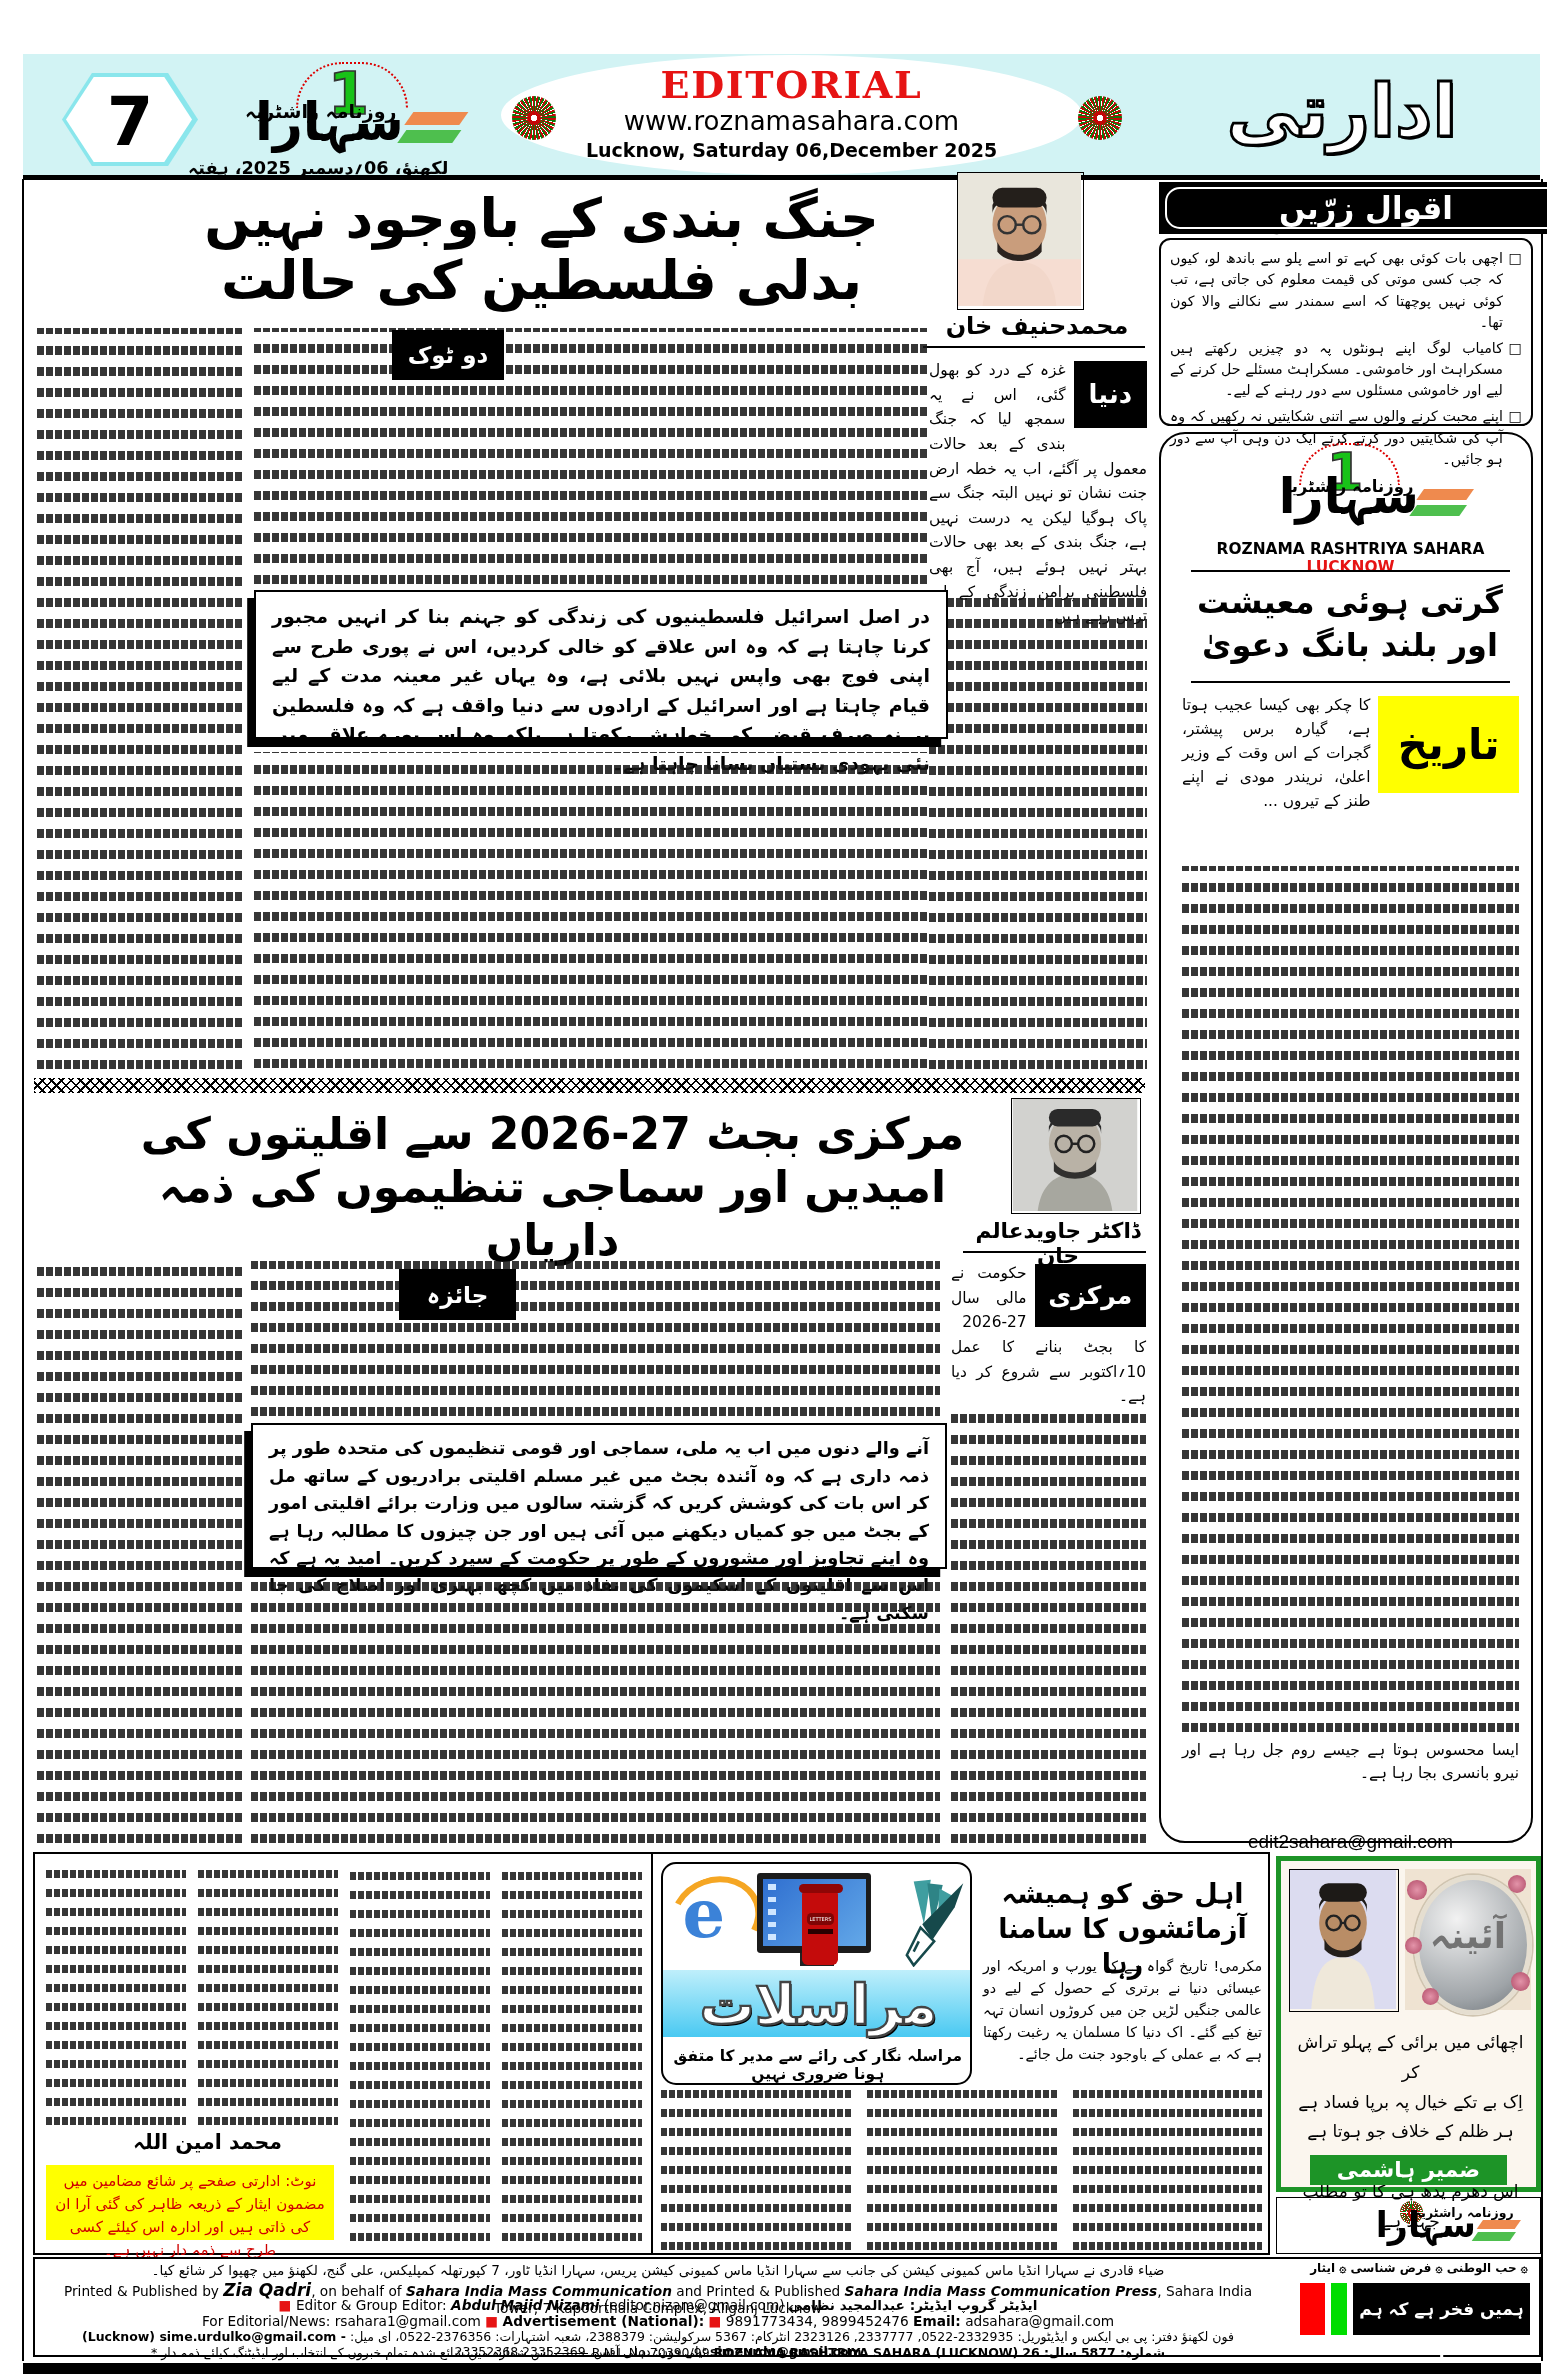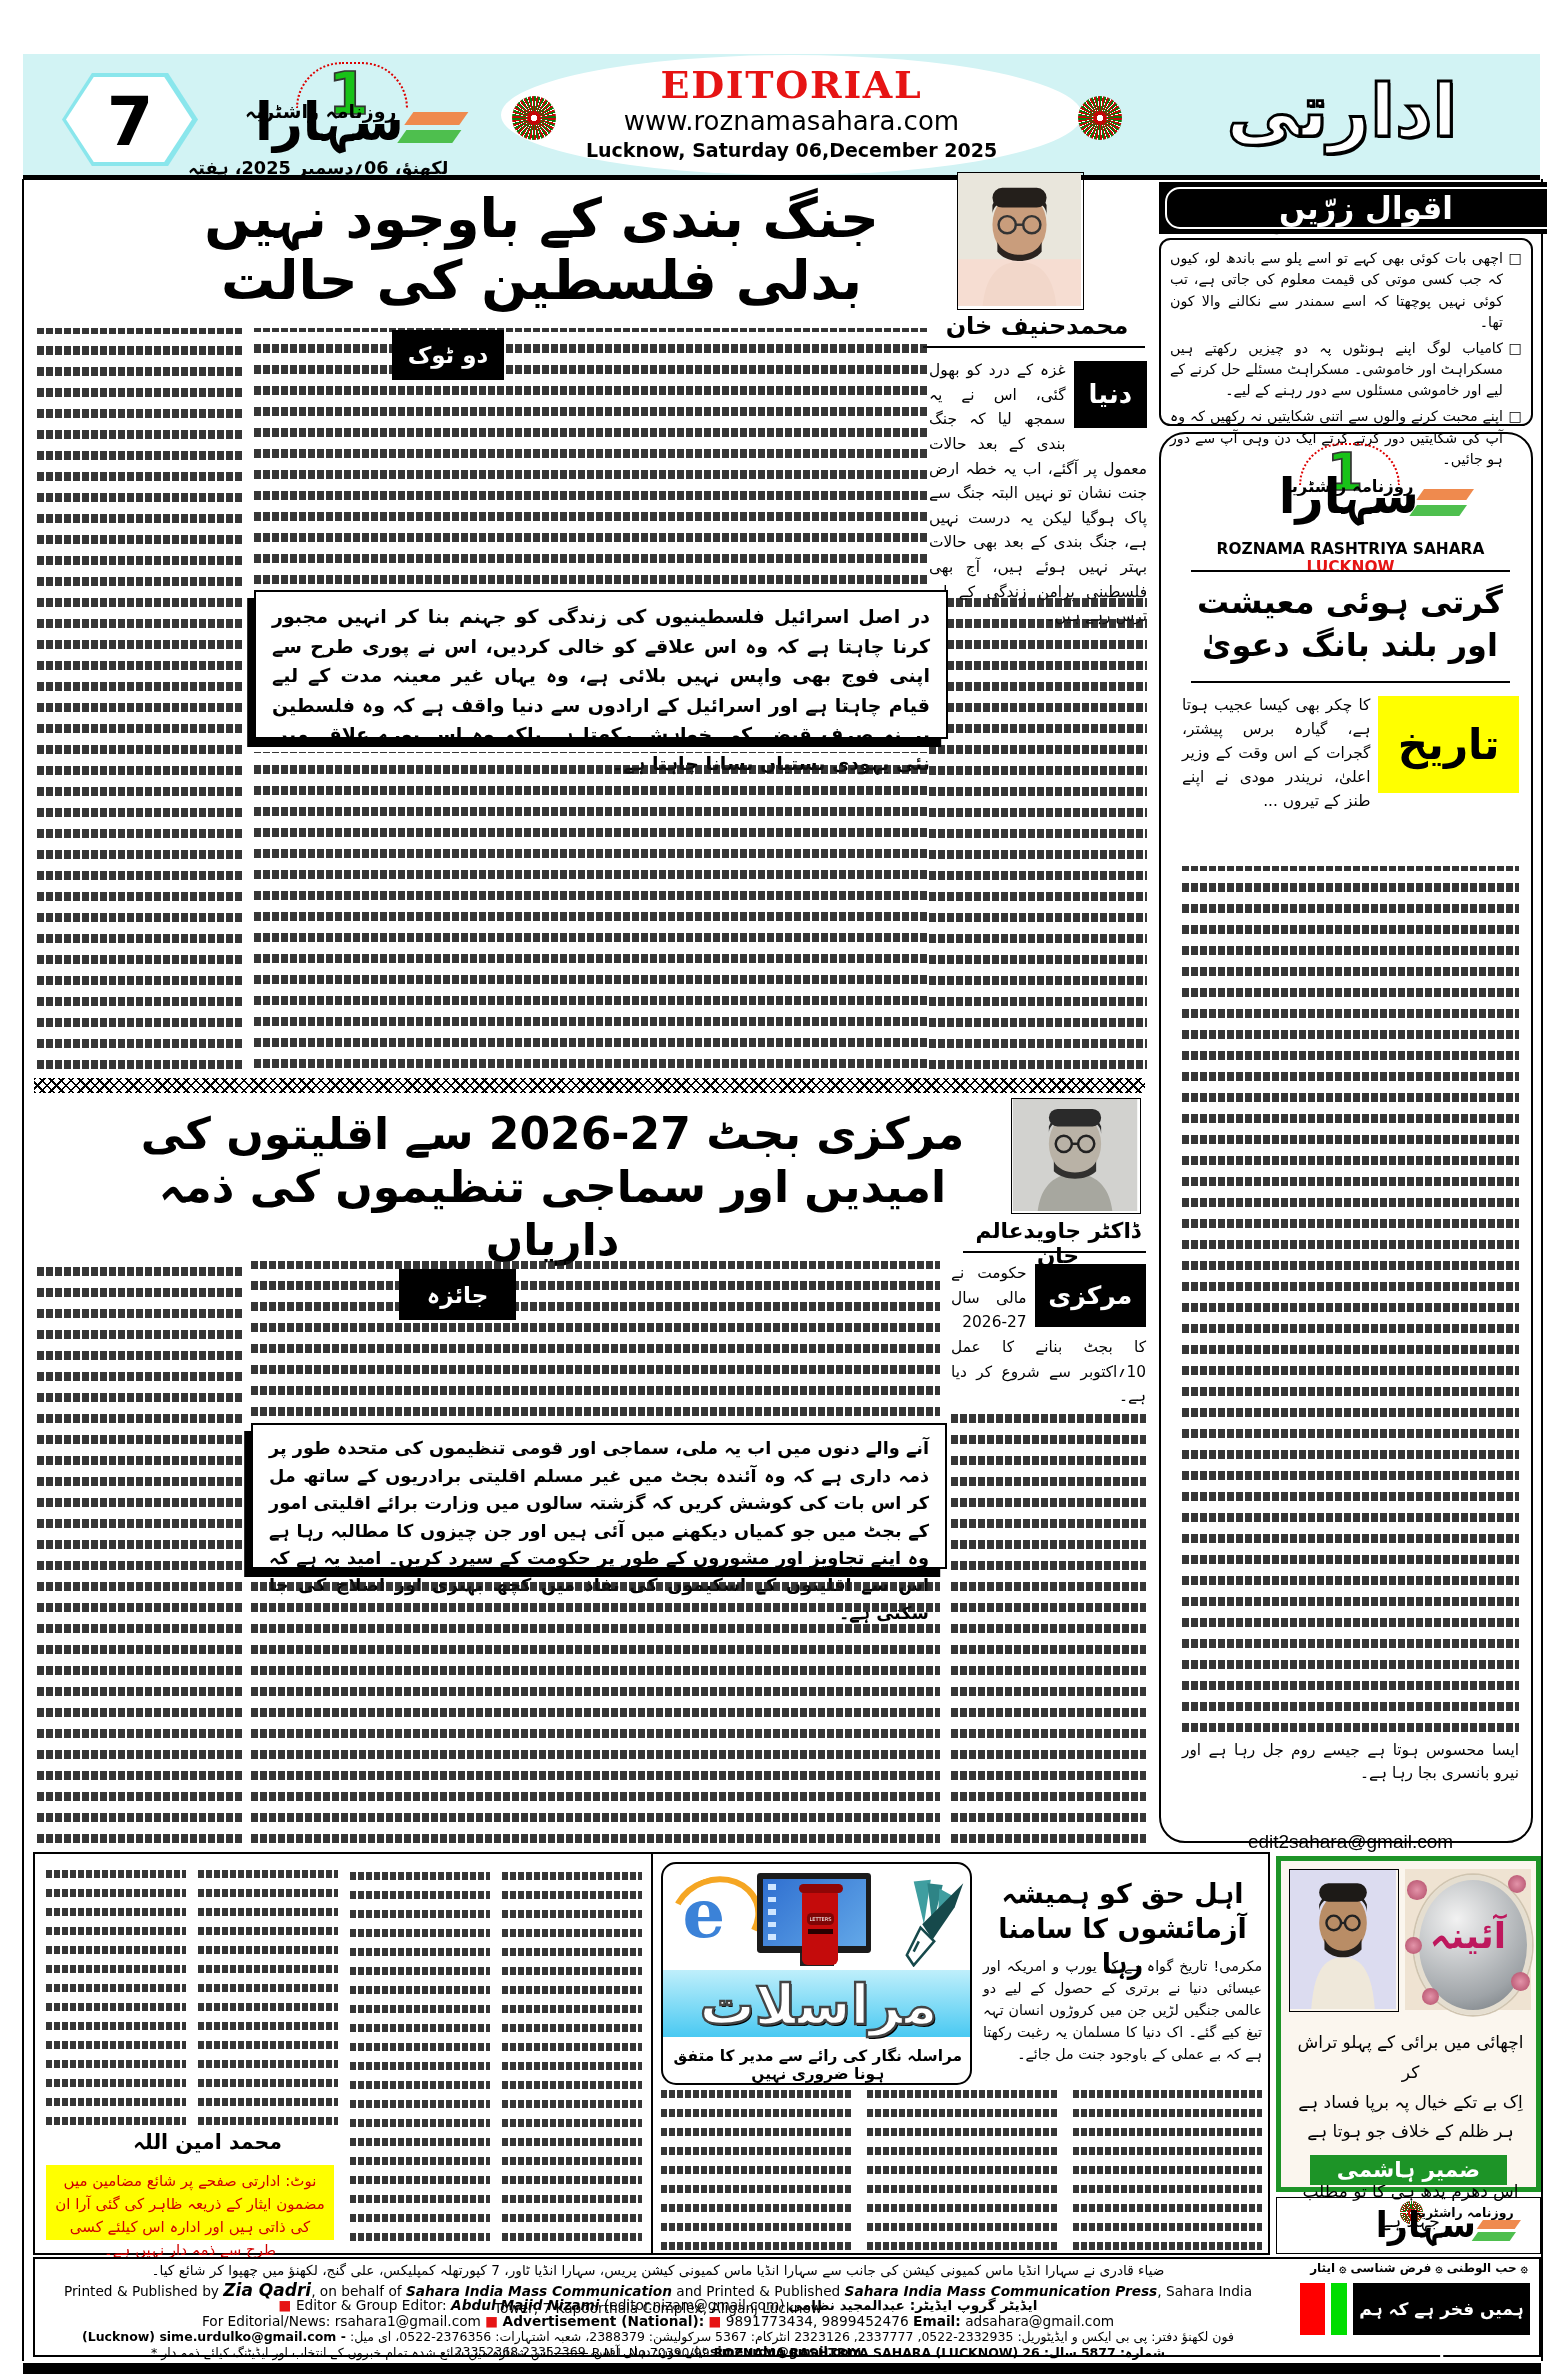--- a/index.html
+++ b/index.html
@@ -243,21 +243,21 @@
     </svg>
   </div>
 
   <div class="ab" style="left:1405px;top:1869px;width:126px;height:141px;background:#efe3d2;">
     <div class="ab" style="left:9px;top:5.7px;width:108px;height:130px;border:5.7px solid #e5ded0;border-radius:50%;background:radial-gradient(circle at 35% 30%,#f2f2f2,#9fa4a8 70%,#6b7075);box-shadow:0 0 0 1.7px #cfc4b0;"></div>
     <div class="ab" style="left:2.3px;top:11.4px;width:19.4px;height:19.4px;border-radius:50%;background:radial-gradient(#e394a9,#b04a66);"></div>
     <div class="ab" style="left:0px;top:68px;width:17px;height:17px;border-radius:50%;background:radial-gradient(#e394a9,#b04a66);"></div>
     <div class="ab" style="left:103px;top:5.7px;width:18px;height:18px;border-radius:50%;background:radial-gradient(#e394a9,#b04a66);"></div>
     <div class="ab" style="left:106px;top:103px;width:19.4px;height:19.4px;border-radius:50%;background:radial-gradient(#e394a9,#b04a66);"></div>
     <div class="ab" style="left:17px;top:119px;width:17px;height:17px;border-radius:50%;background:radial-gradient(#e394a9,#b04a66);"></div>
-    <div class="ab rtl b c" style="left:11.4px;top:46px;width:103px;font-size:36px;color:#be185d;">آئینہ</div>
+    <div class="ab rtl b c" style="left:11.4px;top:46px;width:103px;font-size:36px;color:#737373;">آئینہ</div>
   </div>
 
   <div class="ab rtl c" style="left:1289px;top:2028px;width:243px;font-size:17px;line-height:1.75;">
     <div>اچھائی میں برائی کے پہلو تراش کر</div>
     <div>اِک بے تکے خیال پہ برپا فساد ہے</div>
     <div>ہر ظلم کے خلاف جو ہوتا ہے دھرم یدھ</div>
     <div>اس دھرم یدھ ہی کا تو مطلب جہاد ہے</div>
   </div>
   <div class="ab rtl b c" style="left:1310px;top:2155px;width:197px;height:30px;background:#1d9427;color:#fff;font-size:21.6px;line-height:30px;">ضمیر ہاشمی</div>
 

